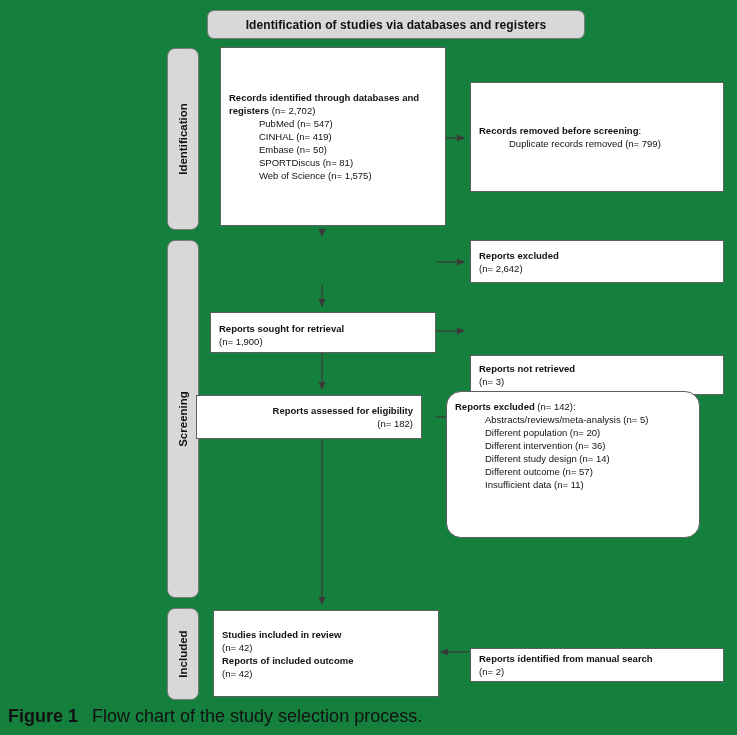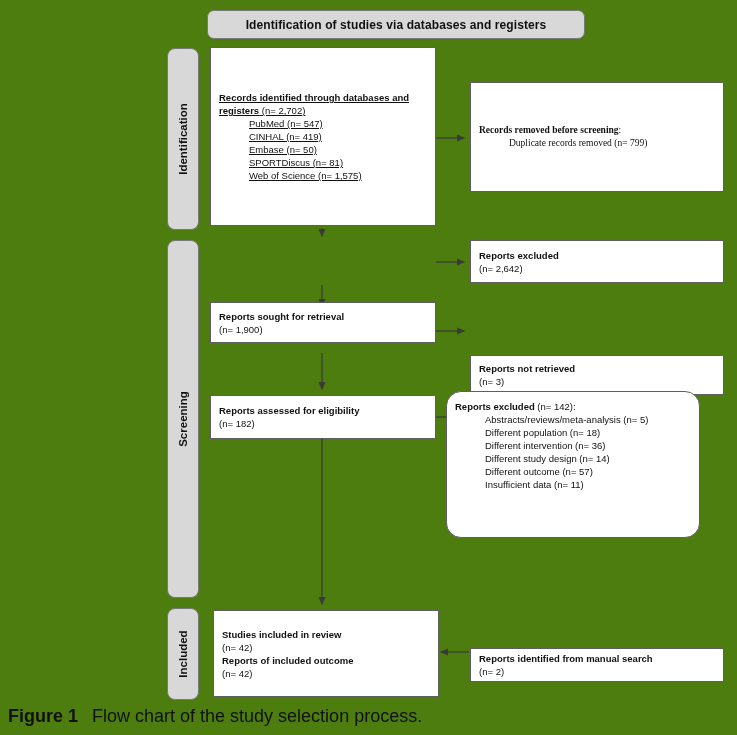--- a/index.html
+++ b/index.html
@@ -5,21 +5,21 @@
   :root{
     --gray-fill:#d8d8d8;
     --gray-border:#7a7a7a;
     --box-border:#5f5f5f;
     --arrow:#3a3a3a;
     --ink:#111111;
   }
   *{margin:0;padding:0;box-sizing:border-box;}
   html,body{background:#ffffff;}
   body{font-family:"Liberation Sans", sans-serif;color:var(--ink);}
-  .canvas{position:relative;width:737px;height:735px;background:#4d7c0f;overflow:hidden;}
+  .canvas{position:relative;width:737px;height:735px;background:#15803d;overflow:hidden;}
 
   .arrows{position:absolute;left:0;top:0;width:737px;height:735px;pointer-events:none;}
 
   .hdr{
     position:absolute;left:207px;top:10px;width:378px;height:29px;
     background:var(--gray-fill);border:1.5px solid var(--gray-border);border-radius:7px;
     display:flex;align-items:center;justify-content:center;
     font-size:12px;font-weight:700;letter-spacing:.1px;
   }
 
@@ -75,72 +75,72 @@
   <div class="stage" style="top:48px;height:182px;">
     <span>Identification</span>
   </div>
   <div class="stage" style="top:240px;height:358px;">
     <span>Screening</span>
   </div>
   <div class="stage" style="top:608px;height:92px;">
     <span>Included</span>
   </div>
 
-  <div class="box" style="left:210px;top:47px;width:226px;height:179px;text-decoration:underline;">
+  <div class="box" style="left:220px;top:47px;width:226px;height:179px;">
     <div>
       <span class="b">Records identified through databases and registers</span>
       <span>(n= 2,702)</span>
       <div class="sub">PubMed (n= 547)</div>
       <div class="sub">CINHAL (n= 419)</div>
       <div class="sub">Embase (n= 50)</div>
       <div class="sub">SPORTDiscus (n= 81)</div>
       <div class="sub">Web of Science (n= 1,575)</div>
     </div>
   </div>
 
 
-  <div class="box" style="left:210px;top:302px;width:226px;height:41px;">
+  <div class="box" style="left:210px;top:312px;width:226px;height:41px;justify-content:flex-end;">
     <div class="b">Reports sought for retrieval</div>
     <div>(n= 1,900)</div>
   </div>
 
-  <div class="box" style="left:210px;top:395px;width:226px;height:44px;">
+  <div class="box" style="left:196px;top:395px;width:226px;height:44px;text-align:right;">
     <div class="b">Reports assessed for eligibility</div>
     <div>(n= 182)</div>
   </div>
 
   <div class="box" style="left:202px;top:610px;width:226px;height:87px;margin-left:11px;">
     <div class="b">Studies included in review</div>
     <div>(n= 42)</div>
     <div class="b">Reports of included outcome</div>
     <div>(n= 42)</div>
   </div>
 
-  <div class="box" style="left:470px;top:82px;width:254px;height:110px;font-family:Liberation Serif, serif;">
+  <div class="box" style="left:470px;top:82px;width:254px;height:110px;">
     <div>
       <span class="b">Records removed before screening</span><span>:</span>
       <div class="sub">Duplicate records removed (n= 799)</div>
     </div>
   </div>
 
   <div class="box" style="left:470px;top:240px;width:254px;height:43px;">
     <div class="b">Reports excluded</div>
     <div>(n= 2,642)</div>
   </div>
 
   <div class="box" style="left:470px;top:311px;width:254px;height:40px;margin-top:44px;">
     <div class="b">Reports not retrieved</div>
     <div>(n= 3)</div>
   </div>
 
   <div class="box topalign" style="left:446px;top:391px;width:254px;height:147px;border-radius:15px;">
     <div>
       <span class="b">Reports excluded</span><span> (n= 142):</span>
       <div class="sub">Abstracts/reviews/meta-analysis (n= 5)</div>
-      <div class="sub">Different population (n= 18)</div>
+      <div class="sub">Different population (n= 20)</div>
       <div class="sub">Different intervention (n= 36)</div>
       <div class="sub">Different study design (n= 14)</div>
       <div class="sub">Different outcome (n= 57)</div>
       <div class="sub">Insufficient data (n= 11)</div>
     </div>
   </div>
 
   <div class="box" style="left:470px;top:648px;width:254px;height:34px;padding-top:2px;padding-bottom:2px;">
     <div class="b">Reports identified from manual search</div>
     <div>(n= 2)</div>

